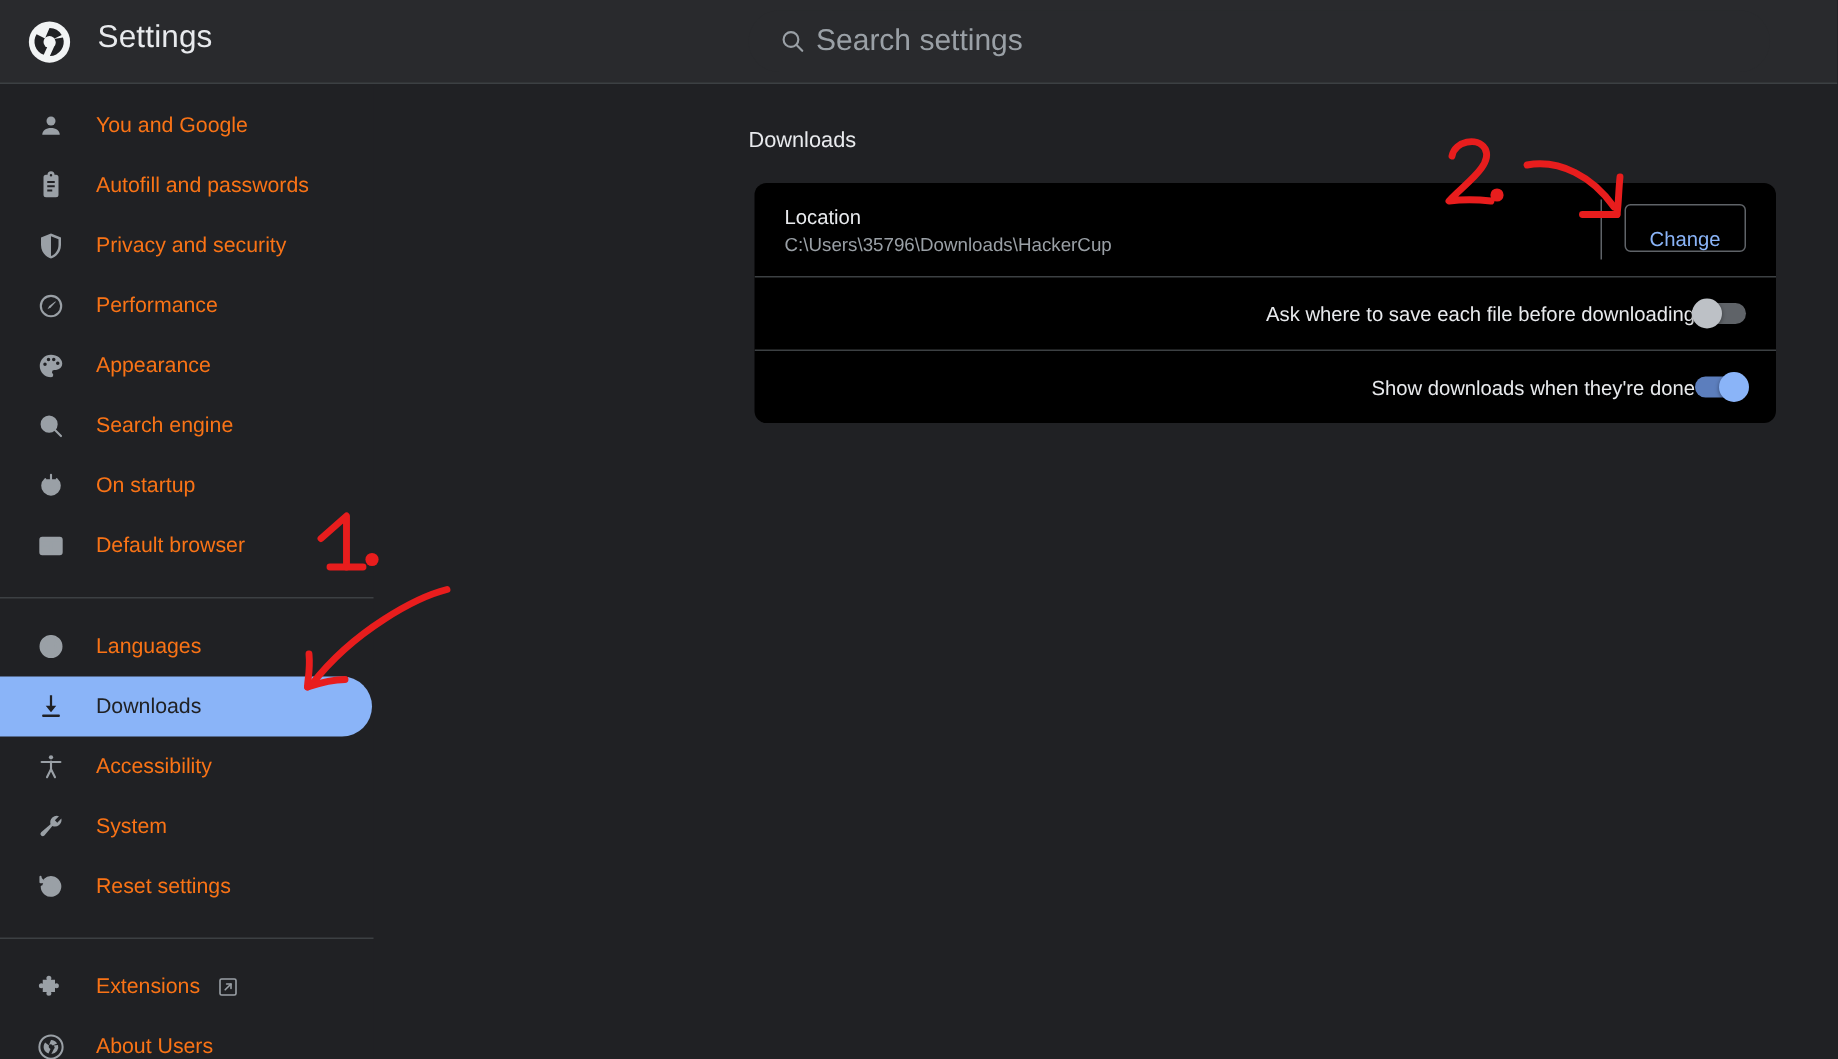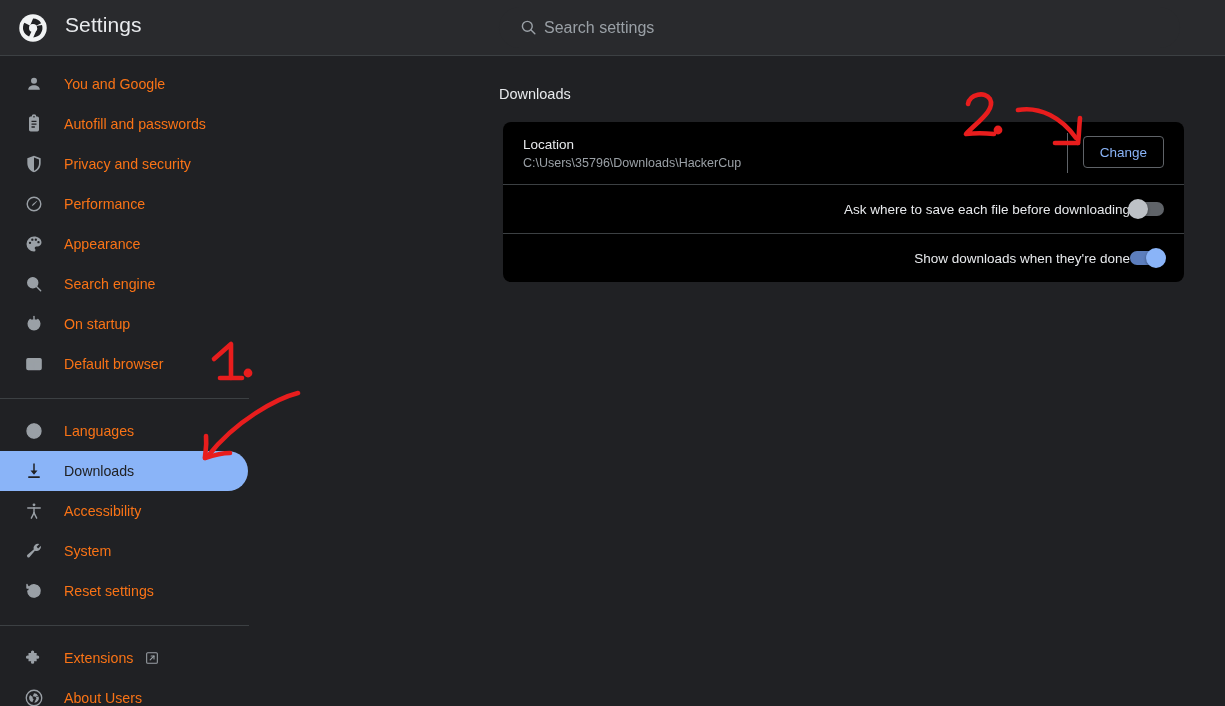--- a/index.html
+++ b/index.html
@@ -33,21 +33,21 @@
     width: 681px; height: 41px;
     background: #292a2d;
     border-radius: 21px;
     display: flex; align-items: center;
   }
   .search-icon { position: absolute; left: 20px; top: 11px; width: 19px; height: 19px; }
   .search-input {
     position: absolute; left: 45px; top: 0;
     width: 620px; height: 41px;
     background: transparent; border: none; outline: none;
-    color: #e8eaed; font-size: 16px;
+    color: #e8eaed; font-size: 20px;
     font-family: "Liberation Sans", sans-serif;
   }
   .search-input::placeholder { color: #9aa0a6; }
 
   
   .sidebar {
     position: absolute; left: 0; top: 56px;
     width: 249px; height: 650px;
     background: #202124;
   }
@@ -98,21 +98,21 @@
   .row-location { height: 62px; }
   .loc-texts { display: flex; flex-direction: column; gap: 4px; }
   .loc-label { font-size: 13.5px; color: #e8eaed; }
   .loc-value { font-size: 12.5px; color: #9aa0a6; }
   .loc-sep {
     position: absolute; right: 116px; top: 11px;
     width: 1px; height: 40px; background: #5f6368;
   }
   .change-btn {
     position: absolute; right: 20px; top: 14px;
-    height: 32px; padding: 4px 16px;
+    height: 22px; padding: 15px 16px;
     background: transparent;
     border: 1px solid #5f6368;
     border-radius: 4px;
     color: #8ab4f8; font-size: 13.5px;
     font-family: "Liberation Sans", sans-serif;
     cursor: pointer;
   }
   .row-toggle { height: 49px; justify-content: flex-end; }
   .row-label { font-size: 13.5px; color: #e8eaed; }
   .toggle {

